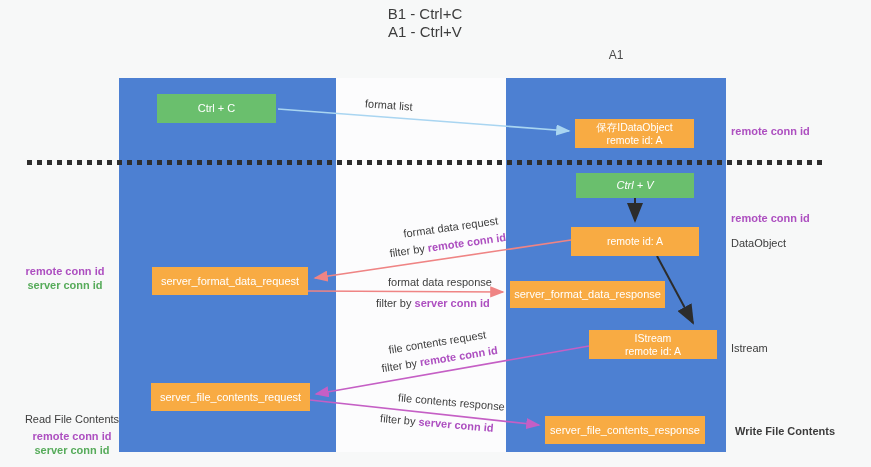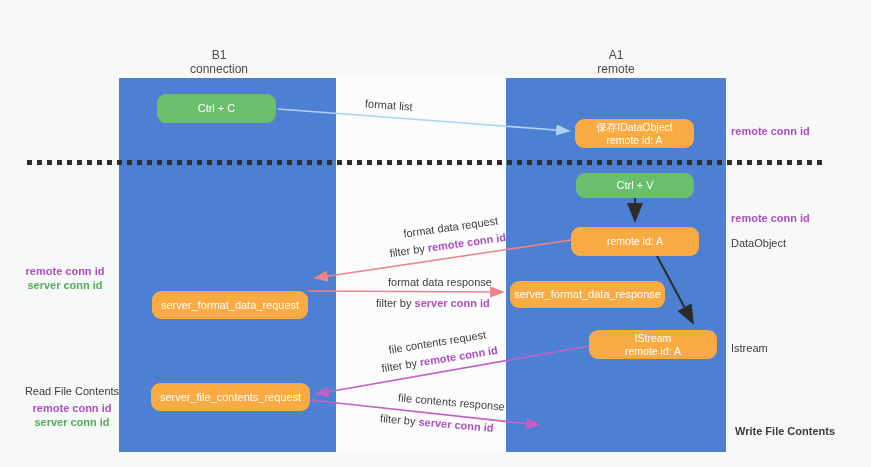--- a/index.html
+++ b/index.html
@@ -10,44 +10,43 @@
   .lifeline.left{left:119px;width:217px;}
   .lifeline.right{left:506px;width:220px;}
   .title{position:absolute;left:300px;top:5px;width:250px;text-align:center;
          font-size:15px;line-height:18px;color:#3d3d3d;}
   .ll-header{position:absolute;top:48px;text-align:center;font-size:12px;line-height:14px;color:#4a4a4a;}
   .ll-header.left{left:119px;width:200px;}
   .ll-header.right{left:506px;width:220px;}
   .dashline{position:absolute;left:27px;top:160px;width:795px;height:5px;
             background:repeating-linear-gradient(90deg,#2e2e2e 0 5px,transparent 5px 10px);}
   .box{position:absolute;display:flex;flex-direction:column;justify-content:center;
-       text-align:center;color:#fff;font-size:11px;line-height:13px;box-sizing:border-box;border-radius:9px;}
+       text-align:center;color:#fff;font-size:11px;line-height:13px;box-sizing:border-box;}
   .box.green{background:#6abf6d;}
   .box.orange{background:#f8ab43;}
   .alabel{position:absolute;white-space:nowrap;font-size:11px;color:#3e3e3e;}
   .hl{font-weight:bold;}
   .hl.purple{color:#ad4fc0;}
   .hl.green{color:#56ab5a;}
   .sideblock{position:absolute;font-size:11px;line-height:14px;}
-  .sideblock .black{color:#3c3c3c;}
+  .sideblock .black{color:#3c3c3c;margin-top:28px;}
   svg.arrows{position:absolute;left:0;top:0;pointer-events:none;}
 </style>
 </head>
 <body>
 
 <div class="canvas">
 
+  <div class="title">
+    <div>B1 - Ctrl+C</div>
+    <div>A1 - Ctrl+V</div>
+  </div>
 
-  <div class="ll-header left">
-    <div>B1</div>
-    <div>connection</div>
-  </div>
   <div class="ll-header right">
     <div>A1</div>
-    <div>remote</div>
   </div>
 
   <div class="gap-strip"></div>
   <div class="lifeline left"></div>
   <div class="lifeline right"></div>
 
   <div class="dashline"></div>
 
   <svg class="arrows" width="871" height="467" viewBox="0 0 871 467">
     <defs>
@@ -75,45 +74,48 @@
 
   <div class="box green" style="left:157px;top:94px;width:119px;height:29px;">
     <div>Ctrl + C</div>
   </div>
 
   <div class="box orange" style="left:575px;top:119px;width:119px;height:29px;font-size:10.5px;">
     <div>保存IDataObject</div>
     <div>remote id: A</div>
   </div>
 
-  <div class="box green" style="left:576px;top:173px;width:118px;height:25px;">
+  <div class="box green" style="left:576px;top:173px;width:118px;height:25px;font-style:italic;">
     <div>Ctrl + V</div>
   </div>
 
   <div class="box orange" style="left:571px;top:227px;width:128px;height:29px;font-size:10.5px;">
     <div>remote id: A</div>
   </div>
 
-  <div class="box orange" style="left:152px;top:267px;width:156px;height:28px;margin-top:24px;">
+  <div class="box orange" style="left:152px;top:267px;width:156px;height:28px;">
     <div>server_format_data_request</div>
   </div>
 
   <div class="box orange" style="left:510px;top:281px;width:155px;height:27px;text-align:center;">
     <div>server_format_data_response</div>
   </div>
 
   <div class="box orange" style="left:589px;top:330px;width:128px;height:29px;font-size:10.5px;">
     <div>IStream</div>
     <div>remote id: A</div>
   </div>
 
   <div class="box orange" style="left:151px;top:383px;width:159px;height:28px;">
     <div>server_file_contents_request</div>
   </div>
 
+  <div class="box orange" style="left:545px;top:416px;width:160px;height:28px;">
+    <div>server_file_contents_response</div>
+  </div>
 
   <div class="alabel" style="left:365px;top:99px;transform:rotate(4deg);">
     <span>format list</span>
   </div>
 
   <div class="alabel" style="left:403px;top:221px;transform:rotate(-8deg);">
     <span>format data request</span>
   </div>
   <div class="alabel" style="left:389px;top:239px;transform:rotate(-8deg);">
     <span>filter by </span><span class="hl purple">remote conn id</span>

